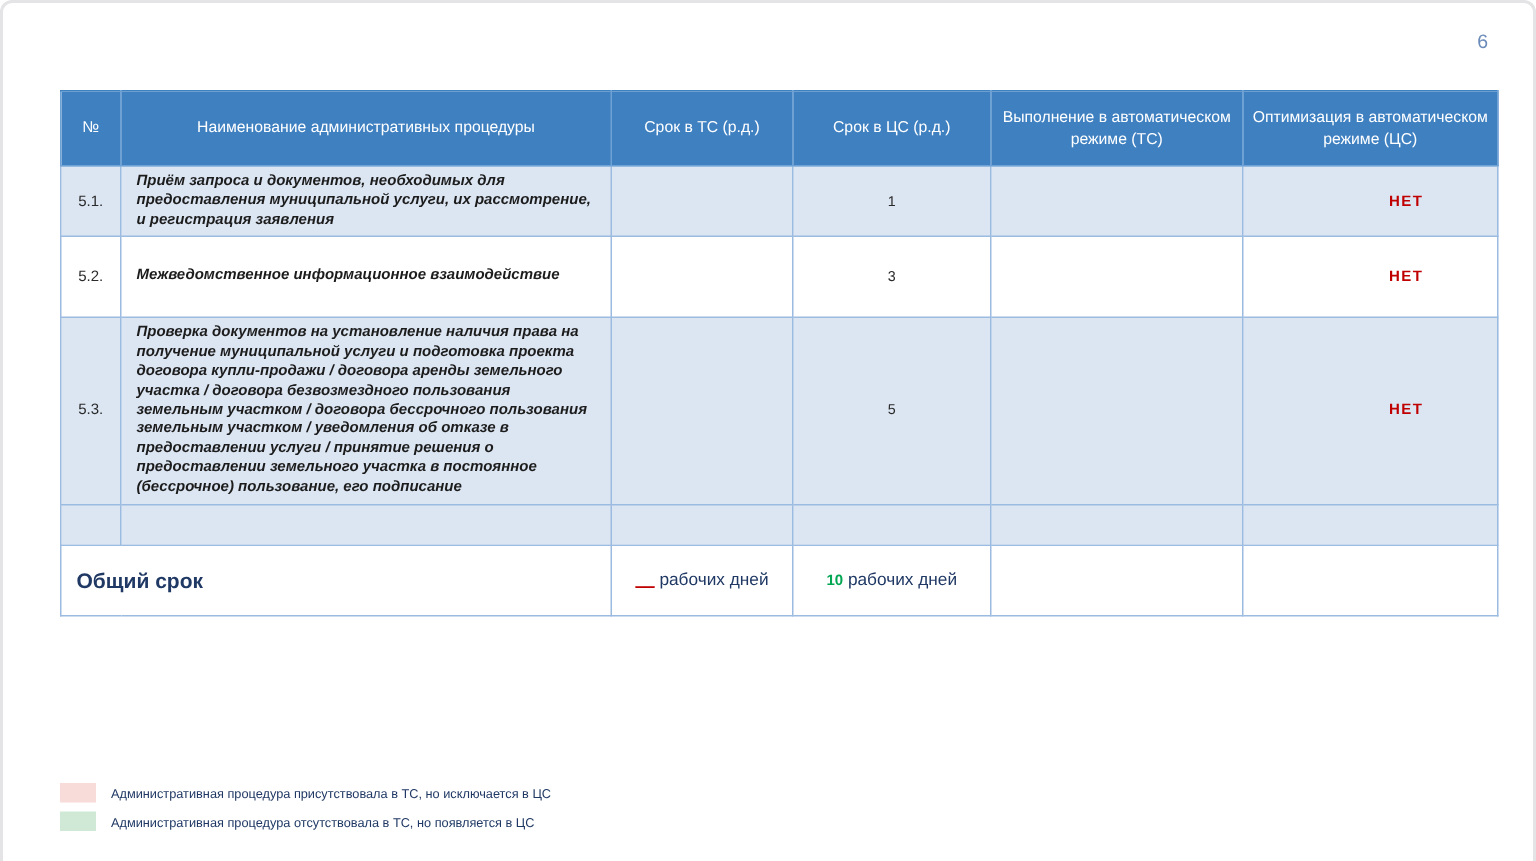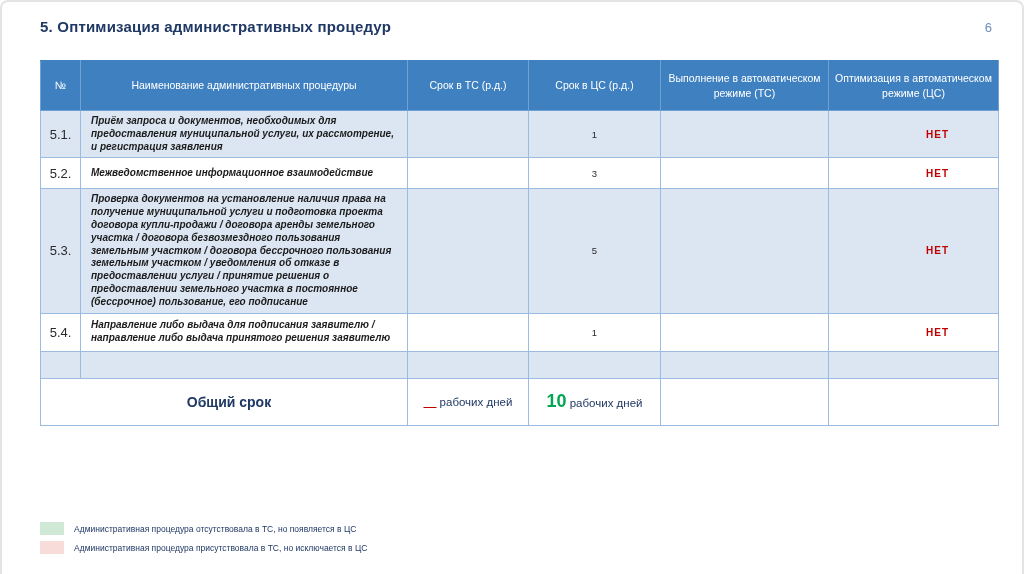--- a/index.html
+++ b/index.html
@@ -31,52 +31,51 @@
 
   tr.hdr th {
     height:50px; background:#3f80c1; color:#ffffff;
     font-size:10.5px; font-weight:normal; text-align:center;
     line-height:1.35; padding:2px 6px; border:1px solid #6ea2d4;
     border-top-color:#3f80c1;
   }
   tr.row-shaded td { background:#dce6f3; }
   tr.row-white  td { background:#ffffff; }
 
-  td.num  { text-align:center; font-size:13px; color:#2a2a2a; }
+  td.num  { text-align:center; font-size:10px; color:#2a2a2a; }
   td.name { font-size:10px; font-weight:bold; color:#1c1c1c; line-height:1.28; padding:4px 8px 4px 10px;font-style:italic; }
   td.val  { text-align:center; font-size:9.5px; color:#2a2a2a; }
   td.no   { text-align:center; font-size:10px; font-weight:bold; color:#c00000; letter-spacing:1px;padding-left:48px; }
 
   tr.r1 td { height:40px; }
-  tr.r2 td { height:31px; }
+  tr.r2 td { height:54px; }
   tr.r3 td { height:96px; }
   tr.r4 td { height:38px; }
   tr.spacer td { height:27px; background:#dce6f3; }
 
   tr.total td { height:47px; background:#ffffff; }
   td.total-label {
-    font-size:14px; font-weight:bold; color:#1f3864; padding-left:10px;text-align:center;
+    font-size:14px; font-weight:bold; color:#1f3864; padding-left:10px;
   }
   td.total-ts, td.total-cs { text-align:center; font-size:11.5px; color:#1f3864; white-space:nowrap; }
   .blank-red { color:#c00000; font-weight:bold; letter-spacing:0;text-decoration:underline; }
-  .green-num { color:#00a651; font-weight:bold; font-size:18px; }
+  .green-num { color:#00a651; font-weight:bold; font-size:10px; }
 
   .legend { position:absolute; left:38px; top:520px; }
   .legend-item { display:flex; align-items:center; margin-bottom:6px; }
   .swatch { width:24px; height:13px; margin-right:10px; flex:0 0 auto; }
   .swatch-pink  { background:#f7dcda; }
   .swatch-green { background:#cfe9d6; }
   .legend-label { font-size:8.5px; color:#1f3864; }
 </style>
 </head>
 <body>
 
 <div class="slide">
 
-  <div class="page-title">5. Оптимизация административных процедур</div>
   <div class="page-number">6</div>
 
   <table class="proc">
     <colgroup>
       <col class="c-num">
         <col class="c-name">
         <col class="c-ts">
         <col class="c-cs">
         <col class="c-ats">
         <col class="c-acs">
@@ -112,28 +111,20 @@
 
     <tr class="row-shaded r3">
       <td class="num">5.3.</td>
       <td class="name">Проверка документов на установление наличия права на получение муниципальной услуги и подготовка проекта договора купли-продажи / договора аренды земельного участка / договора безвозмездного пользования земельным участком / договора бессрочного пользования земельным участком / уведомления об отказе в предоставлении услуги / принятие решения о предоставлении земельного участка в постоянное (бессрочное) пользование, его подписание</td>
       <td class="val"></td>
       <td class="val">5</td>
       <td class="val"></td>
       <td class="no">НЕТ</td>
     </tr>
 
-    <tr class="row-white r4">
-      <td class="num">5.4.</td>
-      <td class="name">Направление либо выдача для подписания заявителю / направление либо выдача принятого решения заявителю</td>
-      <td class="val"></td>
-      <td class="val">1</td>
-      <td class="val"></td>
-      <td class="no">НЕТ</td>
-    </tr>
 
     <tr class="spacer">
       <td></td>
       <td></td>
       <td></td>
       <td></td>
       <td></td>
       <td></td>
     </tr>
 
@@ -146,22 +137,22 @@
         <span class="green-num">10</span><span> рабочих дней</span>
       </td>
       <td></td>
       <td></td>
     </tr>
   </tbody>
     </table>
 
   <div class="legend">
     <div class="legend-item">
+      <span class="swatch swatch-pink"></span>
+      <span class="legend-label">Административная процедура присутствовала в ТС, но исключается в ЦС</span>
+    </div>
+    <div class="legend-item">
       <span class="swatch swatch-green"></span>
       <span class="legend-label">Административная процедура отсутствовала в ТС, но появляется в ЦС</span>
-    </div>
-    <div class="legend-item">
-      <span class="swatch swatch-pink"></span>
-      <span class="legend-label">Административная процедура присутствовала в ТС, но исключается в ЦС</span>
     </div>
   </div>
 
 </div>
 
 </body></html>

